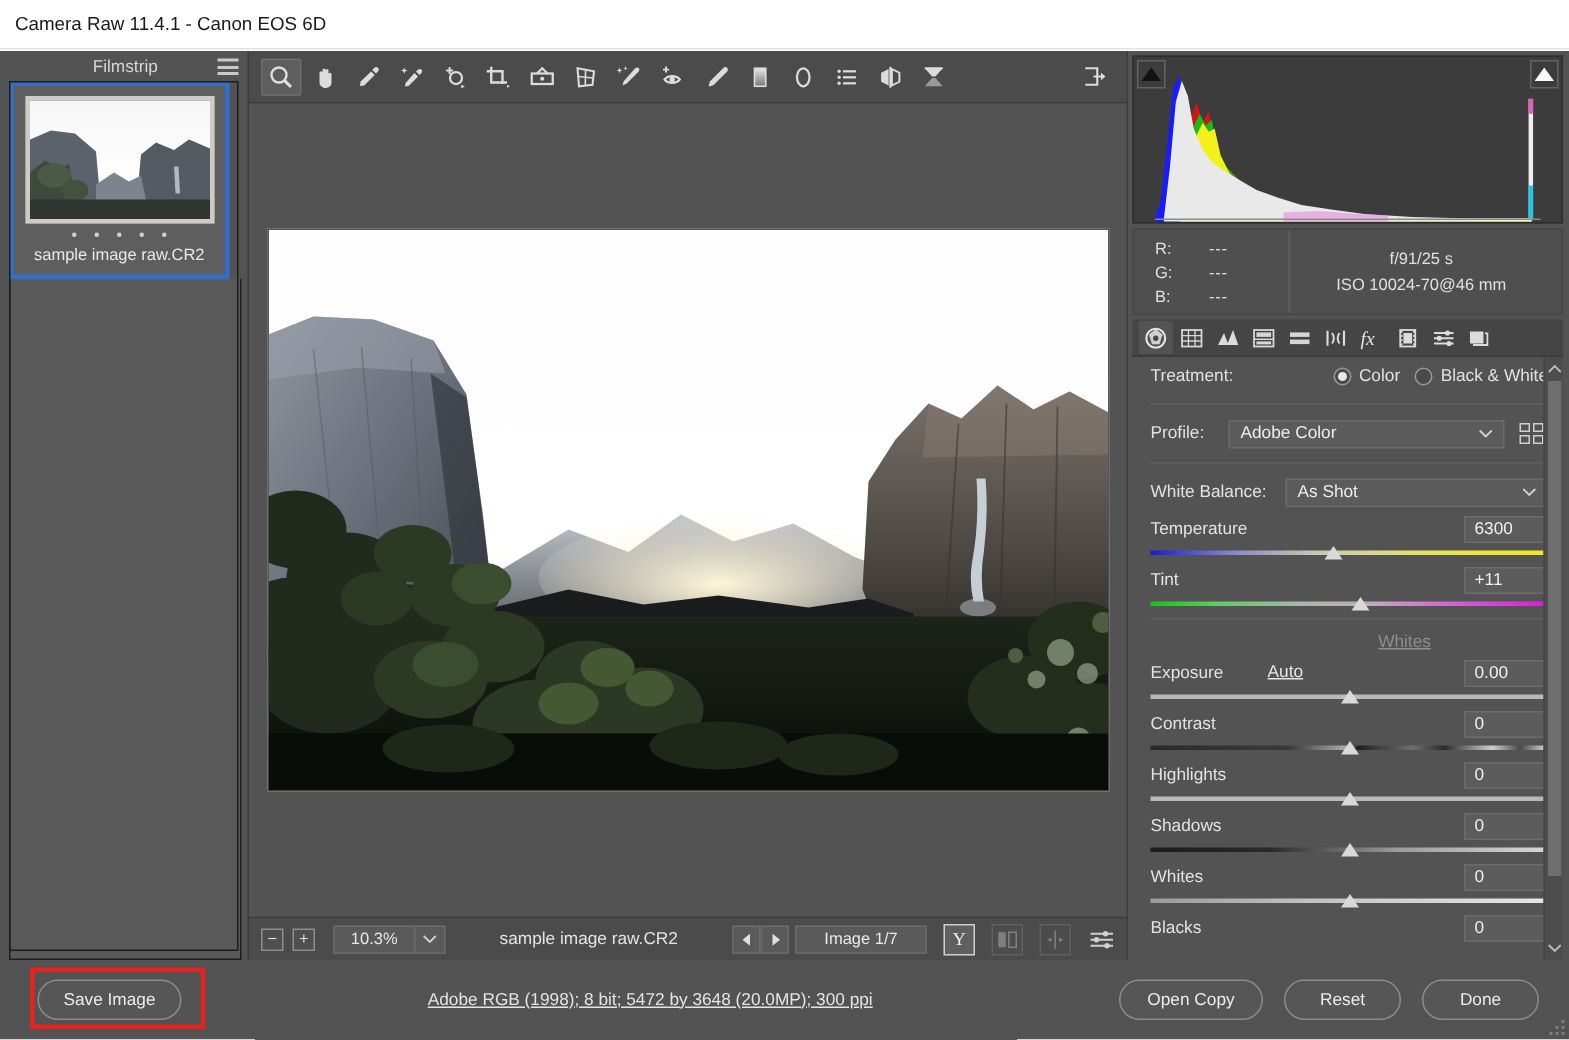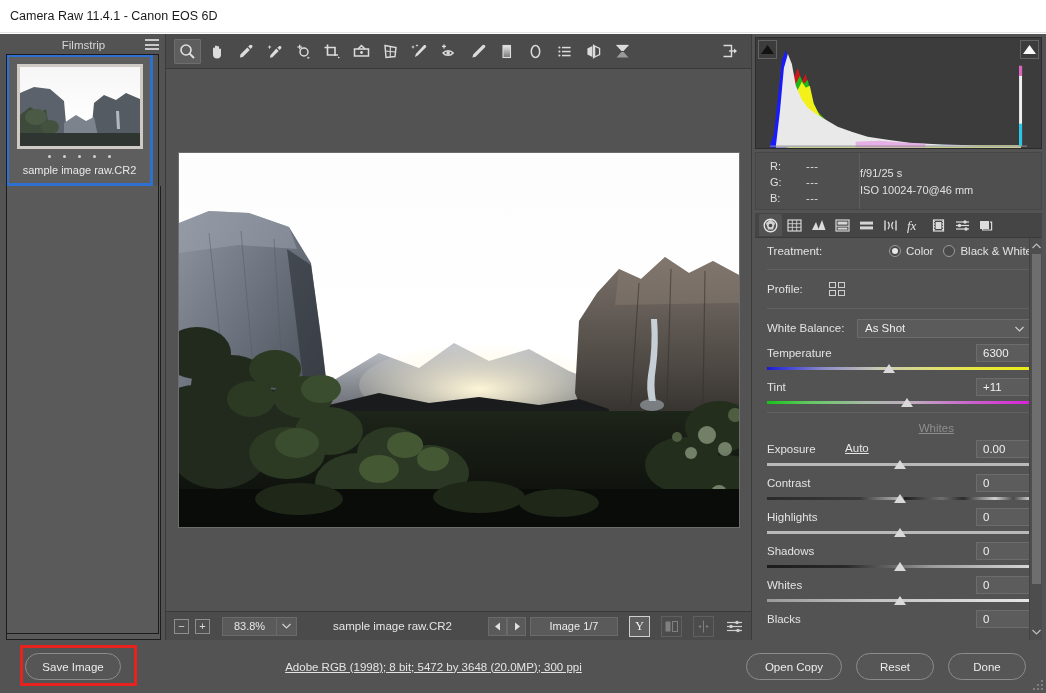--- a/index.html
+++ b/index.html
@@ -235,21 +235,21 @@
   }
   .rgb-line { display: flex; height: 16px; align-items: center; }
   .rgb-key { width: 36px; }
   .rgb-val { letter-spacing: .5px; }
   .rgb-right {
     flex: 1;
     display: flex; flex-direction: column; justify-content: center;
     gap: 5px;
     padding-right: 6px;
   }
-  .exif-line { display: flex; gap: 0; }
+  .exif-line { display: flex; justify-content: center; gap: 0; }
   .exif-line span { white-space: nowrap; }
 
   .tabbar {
     height: 25px;
     margin: 3px 4px 0 3px;
     background: #454545;
     display: flex; align-items: center;
     padding-left: 4px;
     gap: 1px;
     border-bottom: 1px solid #3a3a3a;
@@ -736,21 +736,21 @@
             <ellipse cx="120" cy="346" rx="44" ry="16"></ellipse>
           </g>
         </svg>
       </div>
     </div>
 
     <div class="statusbar">
       <div class="zoom-btn">−</div>
       <div class="zoom-btn">+</div>
       <div class="zoom-combo">
-        <span class="zoom-val">83.8%</span>
+        <span class="zoom-val">10.3%</span>
         <span class="zoom-arrow">
           <svg width="9" height="6" viewBox="0 0 9 6">
               <path d="M0.5 1 L4.5 5 L8.5 1" fill="none" stroke="#d2d2d2" stroke-width="1.2"></path>
             </svg>
         </span>
       </div>
       <div class="sb-filename">sample image raw.CR2</div>
       <div class="nav-group">
         <div class="nav-arrow">
           <svg width="8" height="9" viewBox="0 0 8 9">
@@ -960,20 +960,28 @@
         <span style="display:flex;align-items:center;cursor:pointer">
           <span class="radio"></span>
           <span>Black &amp; White</span>
         </span>
       </div>
 
       <div class="sep"></div>
 
       <div class="row" style="height:28px">
         <span class="row-label" style="width:52px">Profile:</span>
+        <span class="select" style="flex:1">
+          <span>Adobe Color</span>
+          <span class="chev">
+            <svg width="9" height="6" viewBox="0 0 9 6">
+                <path d="M0.5 1 L4.5 5 L8.5 1" fill="none" stroke="#d2d2d2" stroke-width="1.2"></path>
+              </svg>
+          </span>
+        </span>
         <span class="grid-btn">
           <i></i>
             <i></i>
             <i></i>
             <i></i>
         </span>
       </div>
 
       <div class="sep"></div>
 

